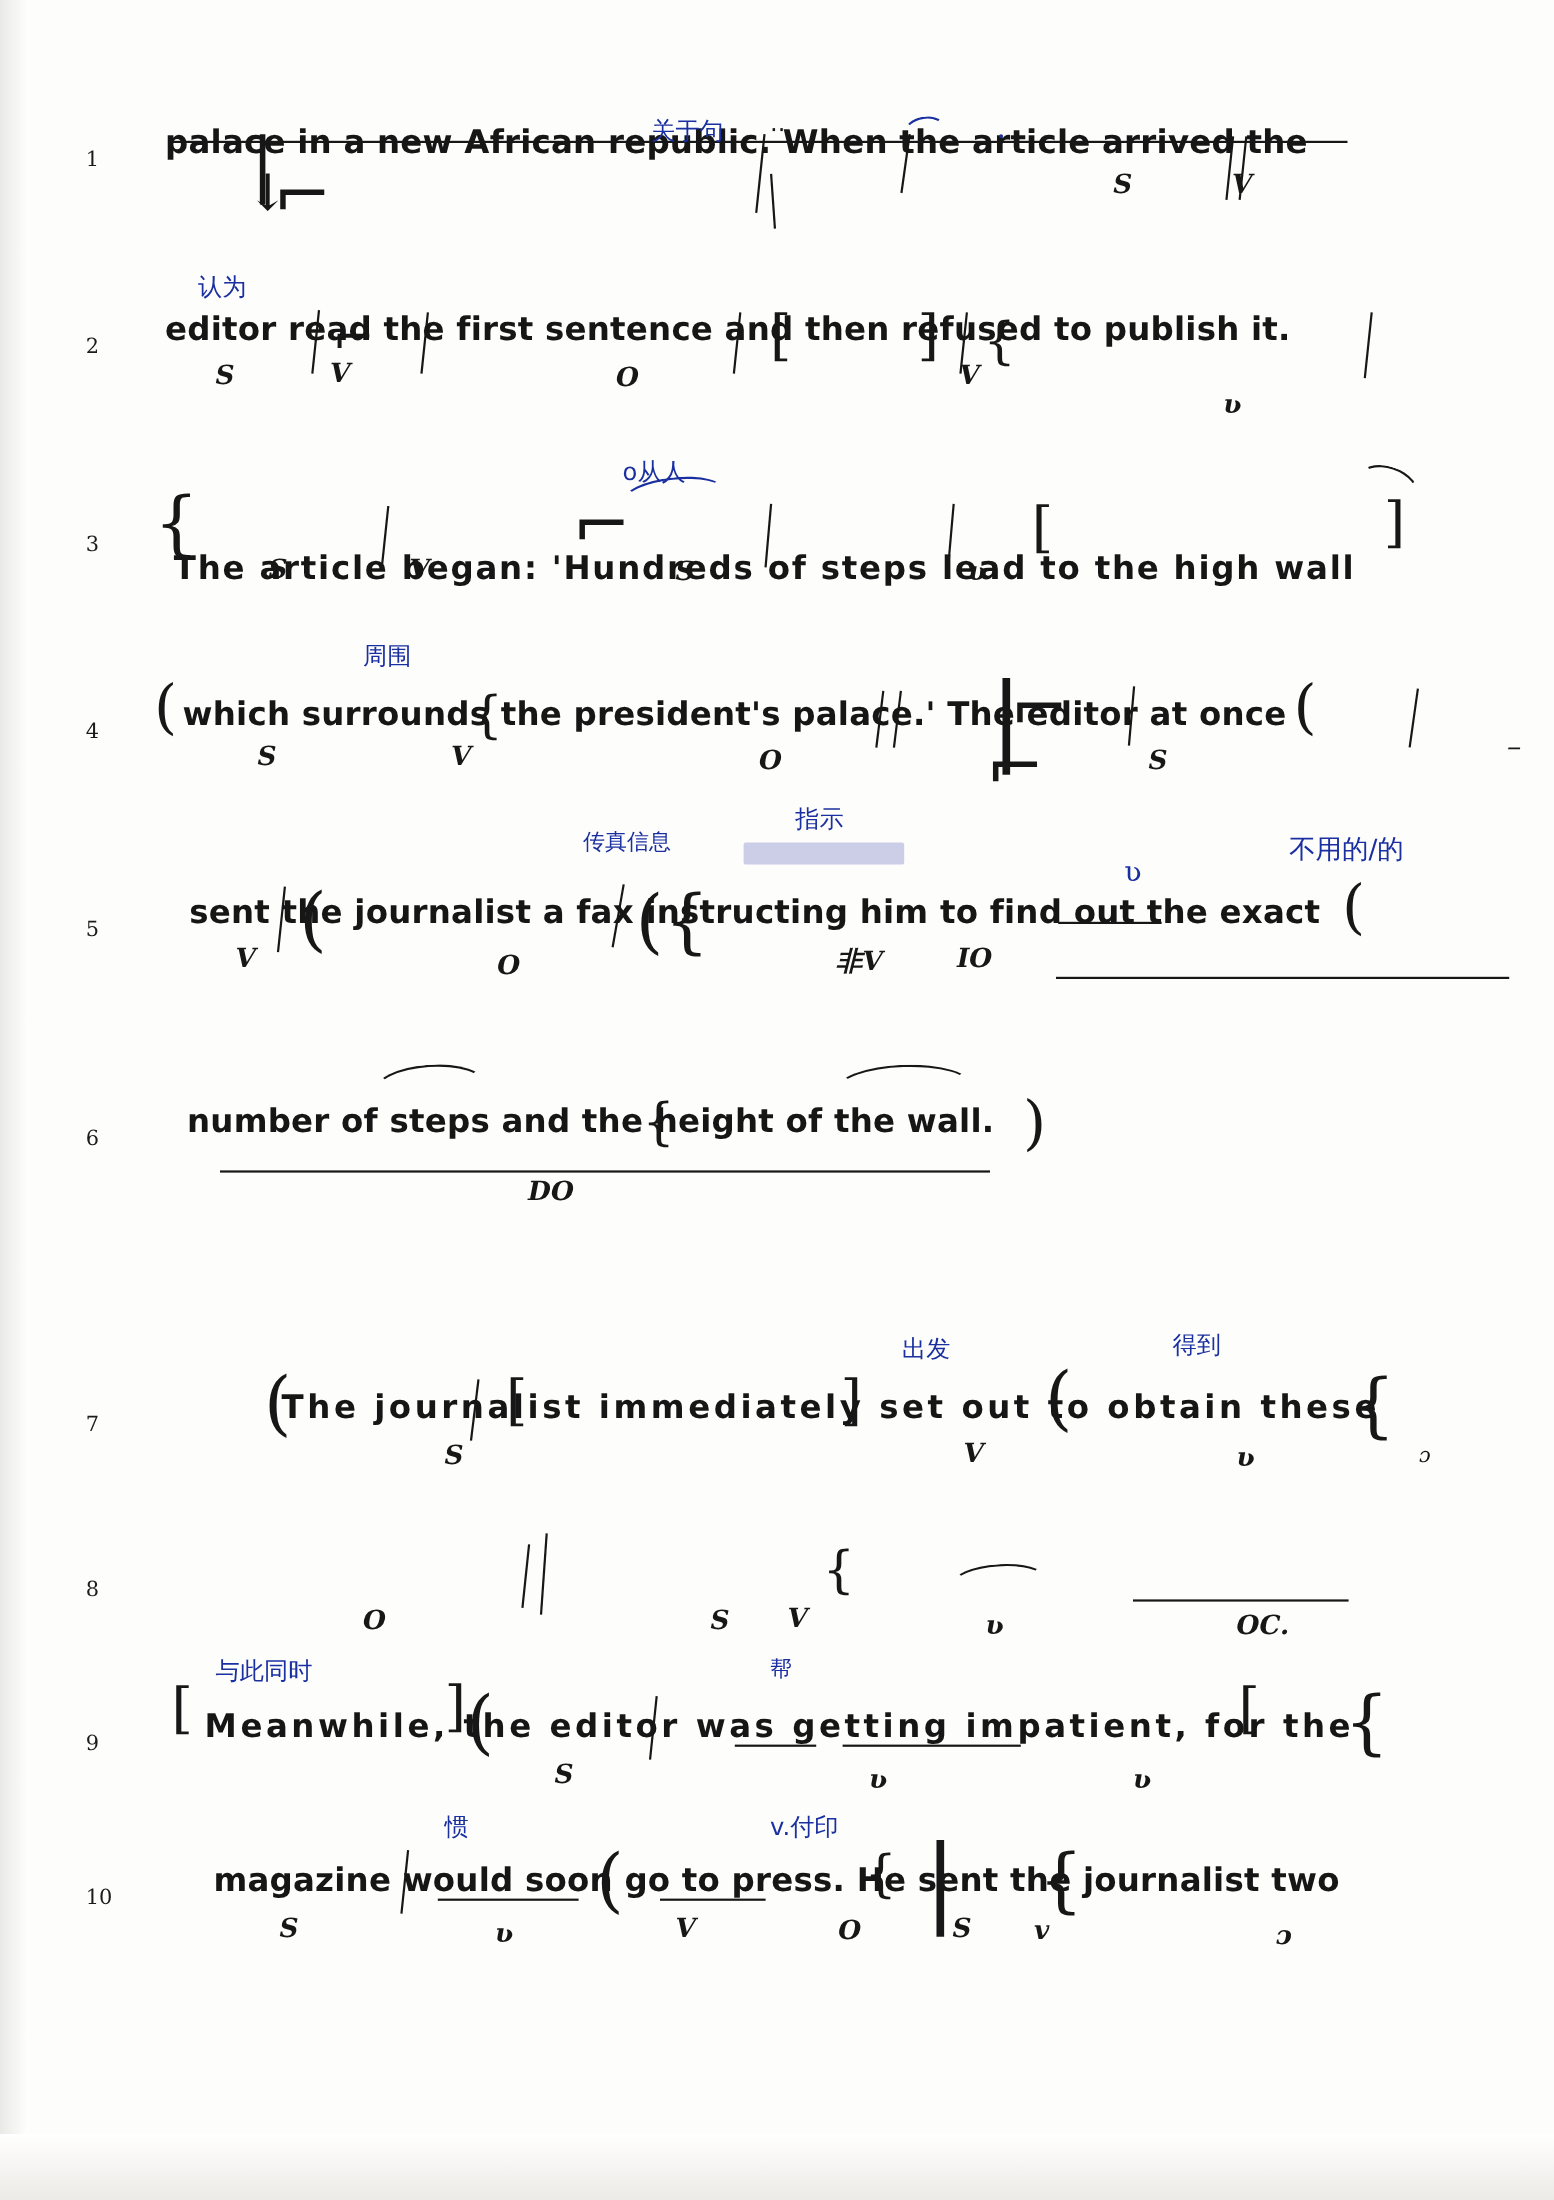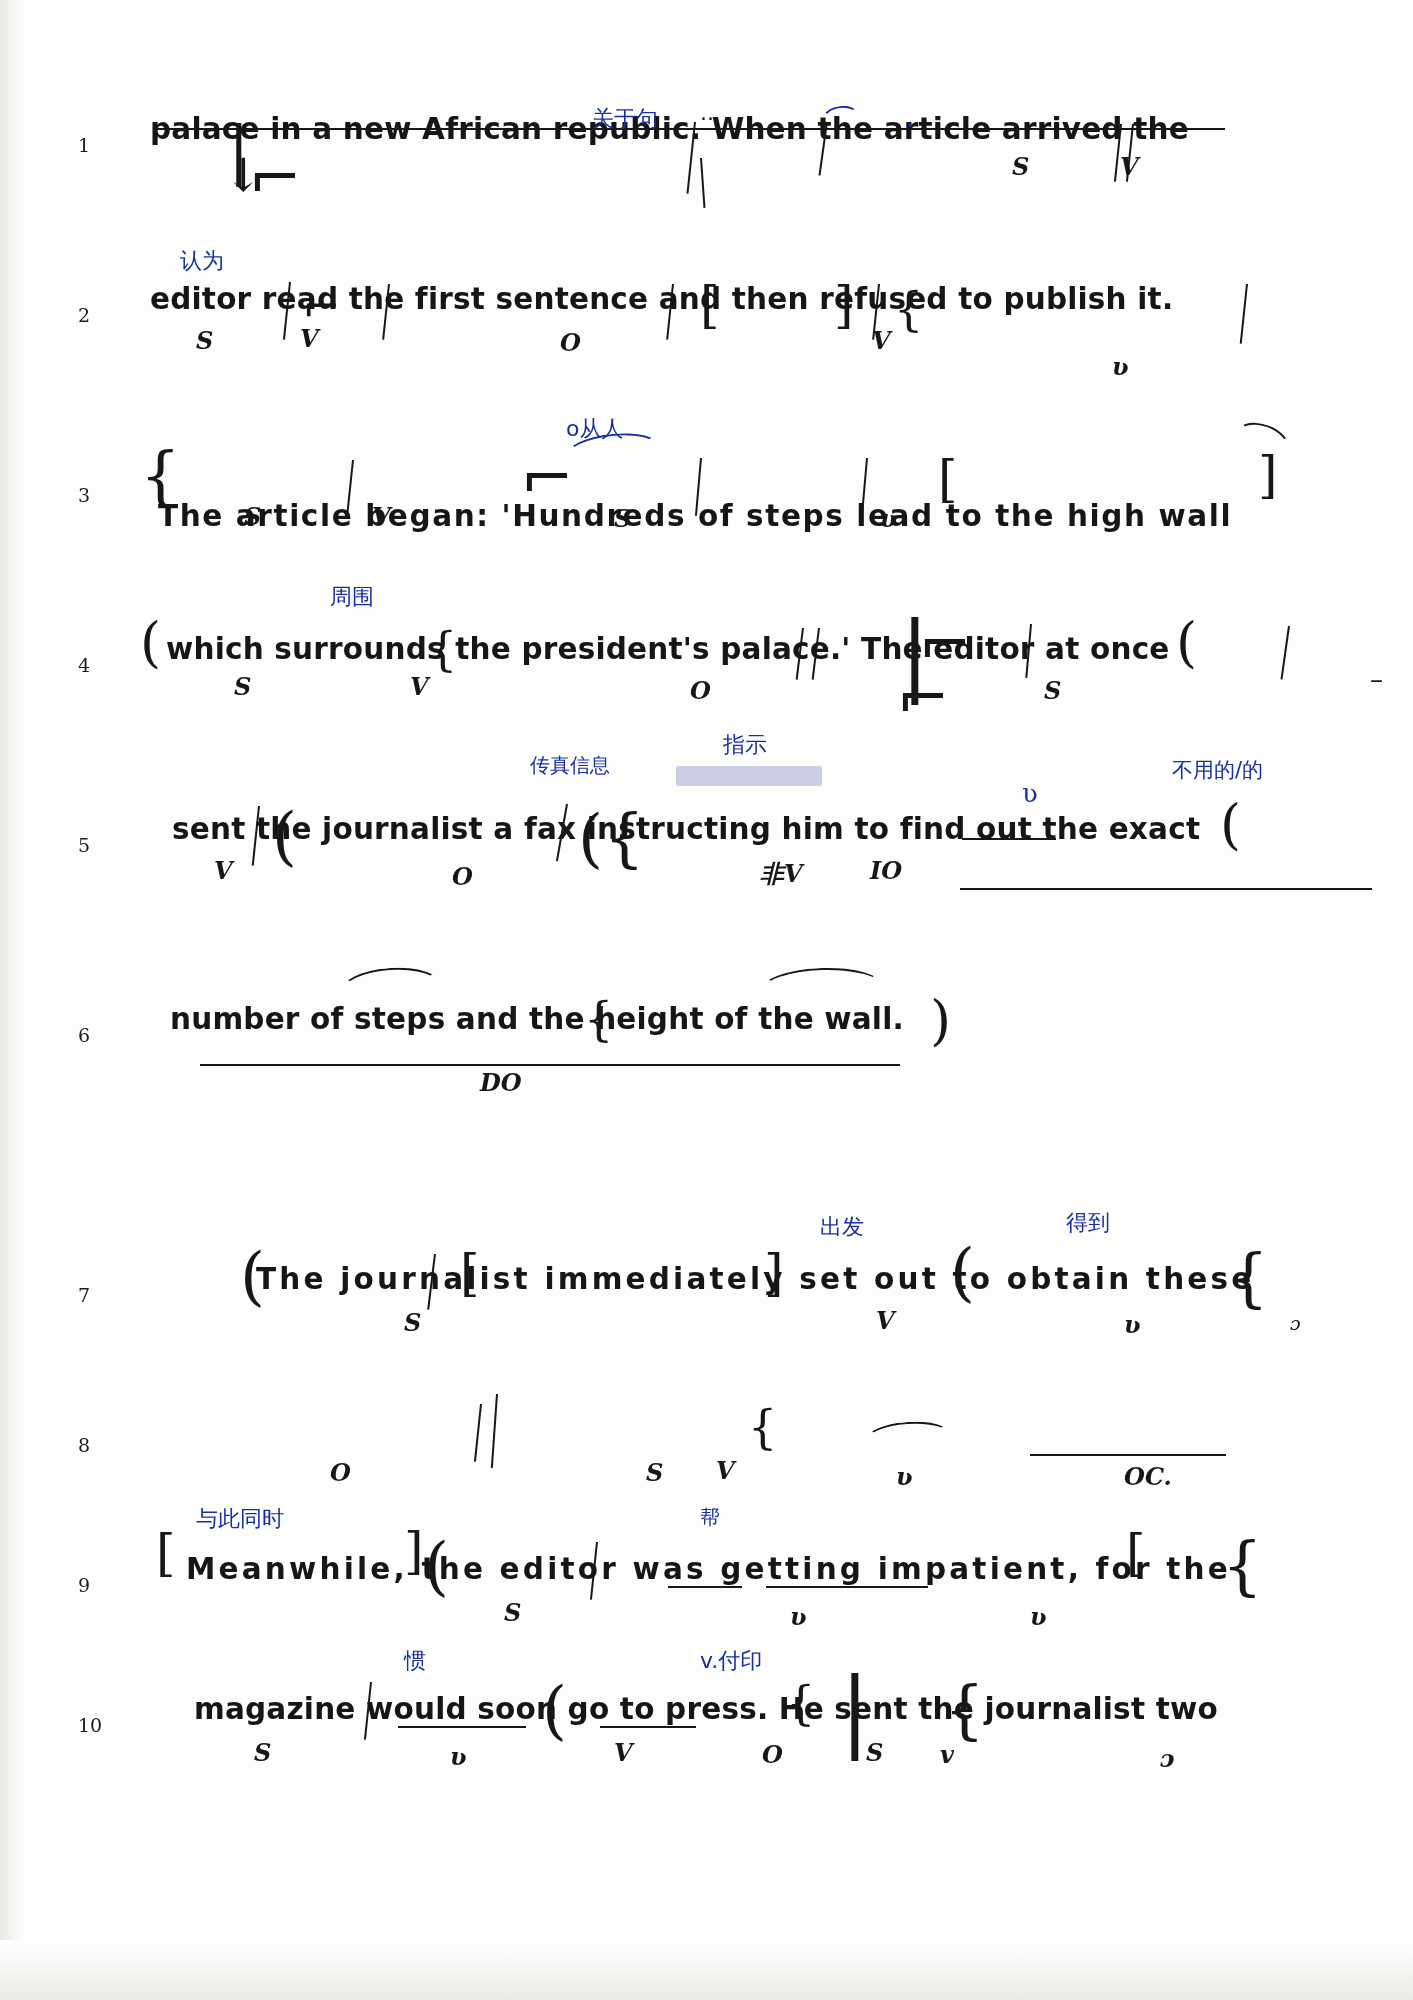--- a/index.html
+++ b/index.html
@@ -259,21 +259,21 @@
   </div>
 
   <div class="line" style="top:800px;">
     <div class="line-no">5</div>
     <div class="line-text" style="left:172px;">sent the journalist a fax instructing him to find out the exact</div>
 
     <div class="ann blue accent" style="left:198px; top:-34px;">ゟ</div>
     <div class="ann blue cn" style="left:530px; top:-48px; font-size:20px;">传真信息</div>
     <div class="ann blue cn" style="left:682px; top:-70px;margin-left:41px;">指示</div>
     <div class="hl" style="left:676px; top:-34px; width:146px; height:20px;"></div>
-    <div class="ann blue cn" style="left:1172px; top:-44px; font-size:21px;">不用的/的</div>
+    <div class="ann blue cn" style="left:1172px; top:-44px; font-size:24px;">不用的/的</div>
     <div class="ann blue accent" style="left:1000px; top:-28px;">ゟ</div>
 
     <div class="slash" style="left:258px; top:6px; height:60px; transform:rotate(6deg);"></div>
     <div class="brace tall" style="left:272px; top:4px;">(</div>
     <div class="brace tall" style="left:578px; top:6px;">(</div>
     <div class="slash" style="left:566px; top:4px; height:58px; transform:rotate(10deg);"></div>
     <div class="brace tall" style="left:604px; top:6px;">{</div>
     <div class="uline" style="left:962px; top:38px; width:94px;"></div>
     <div class="paren" style="left:1220px; top:-2px;">(</div>
     <div class="uline" style="left:960px; top:88px; width:412px;"></div>

